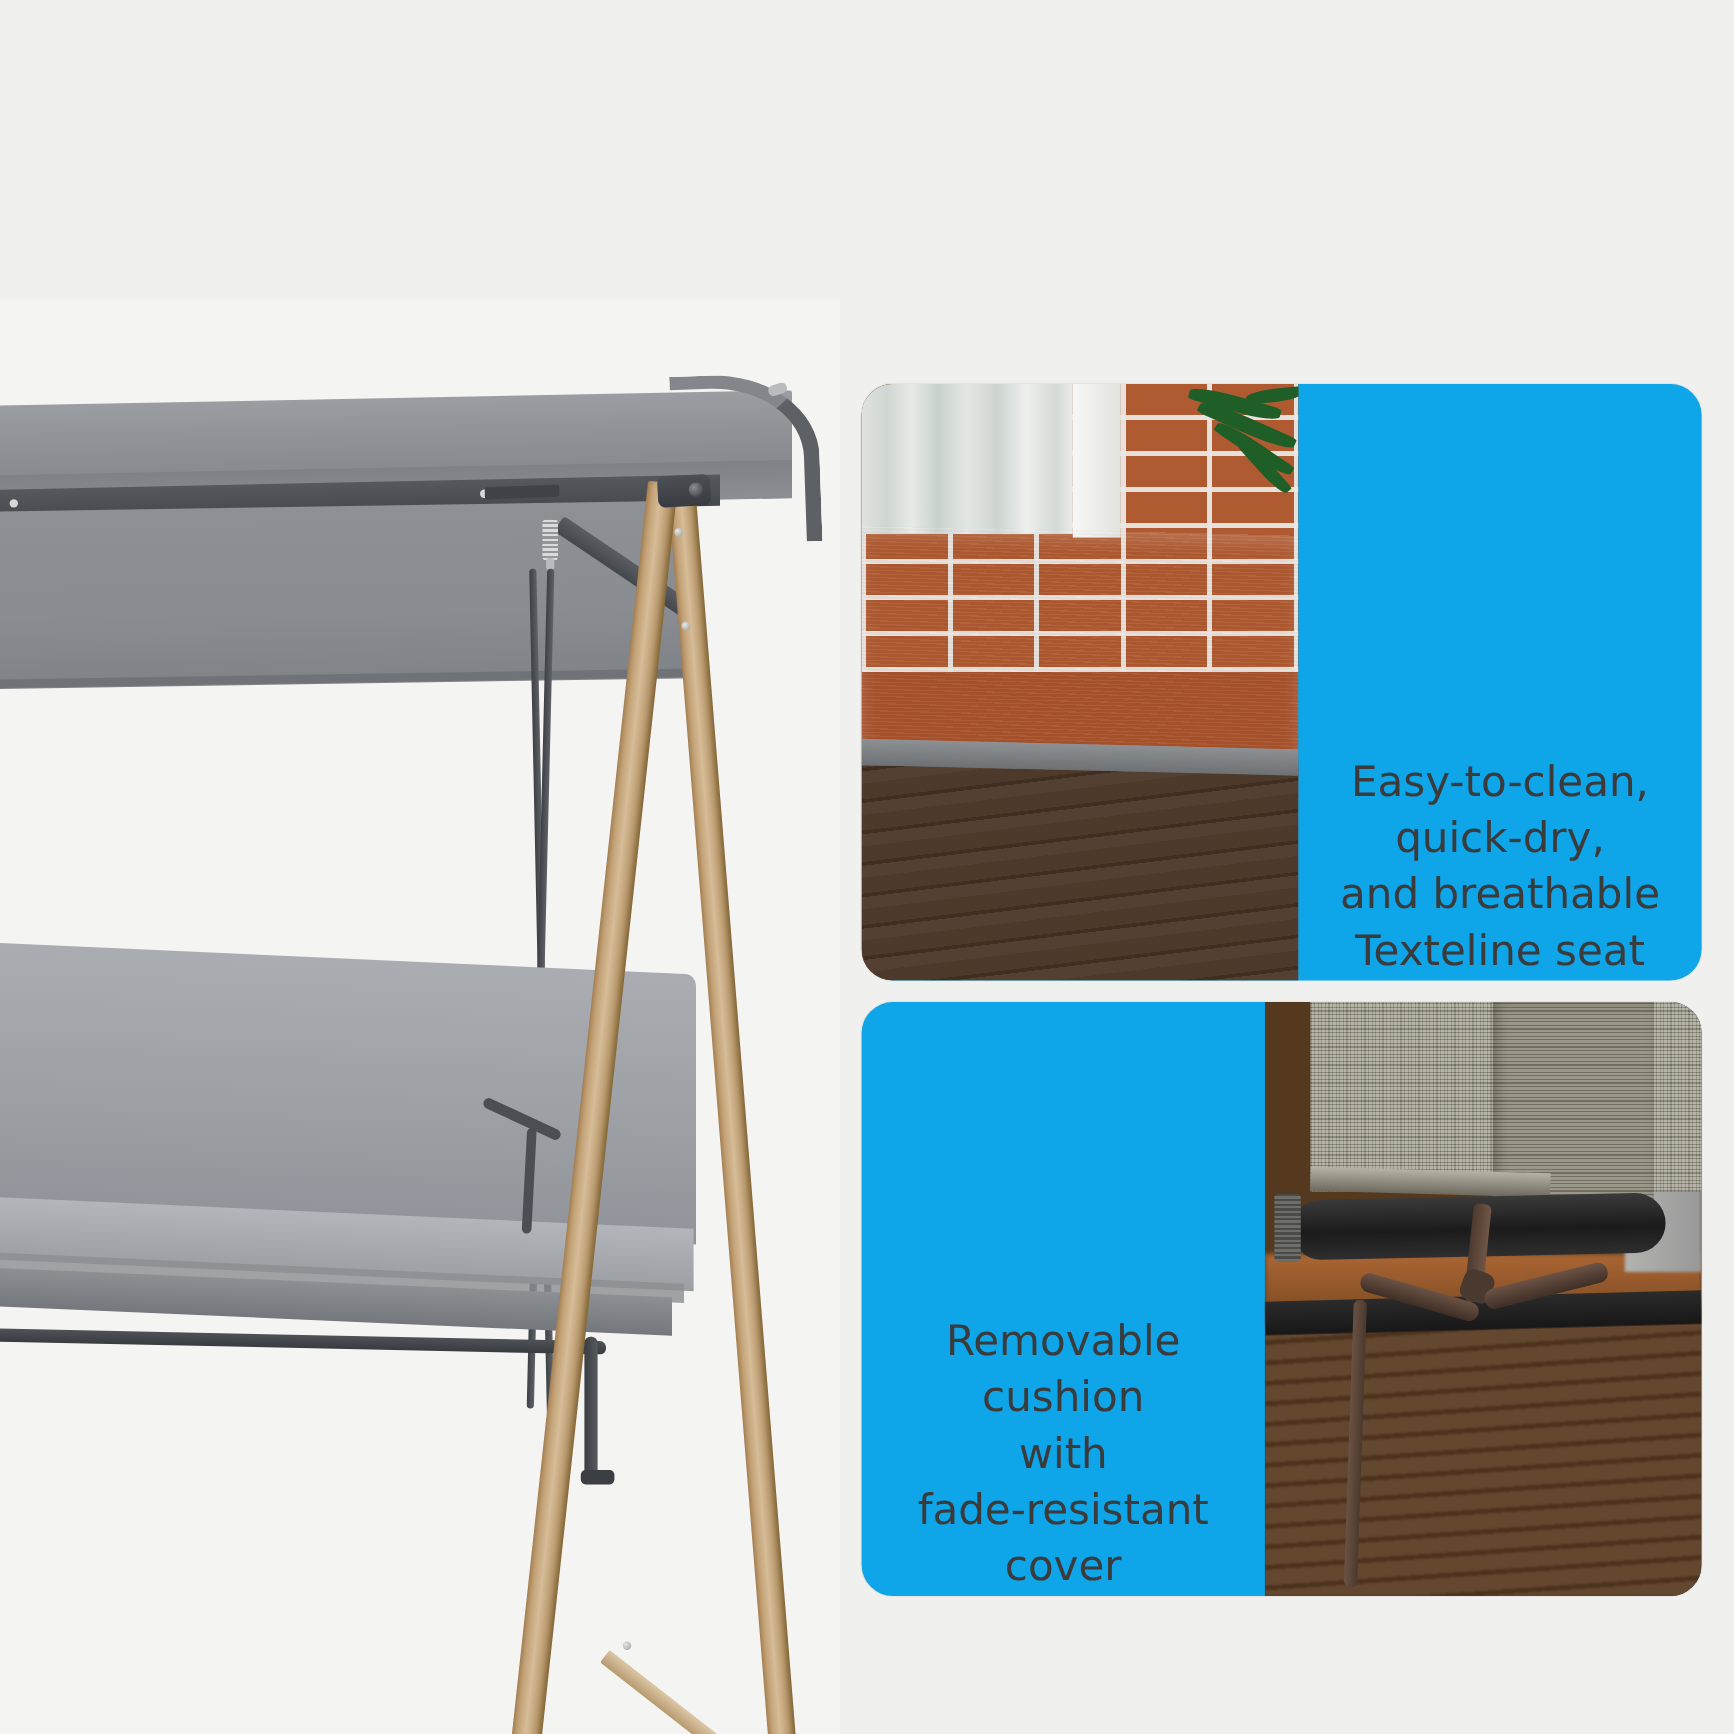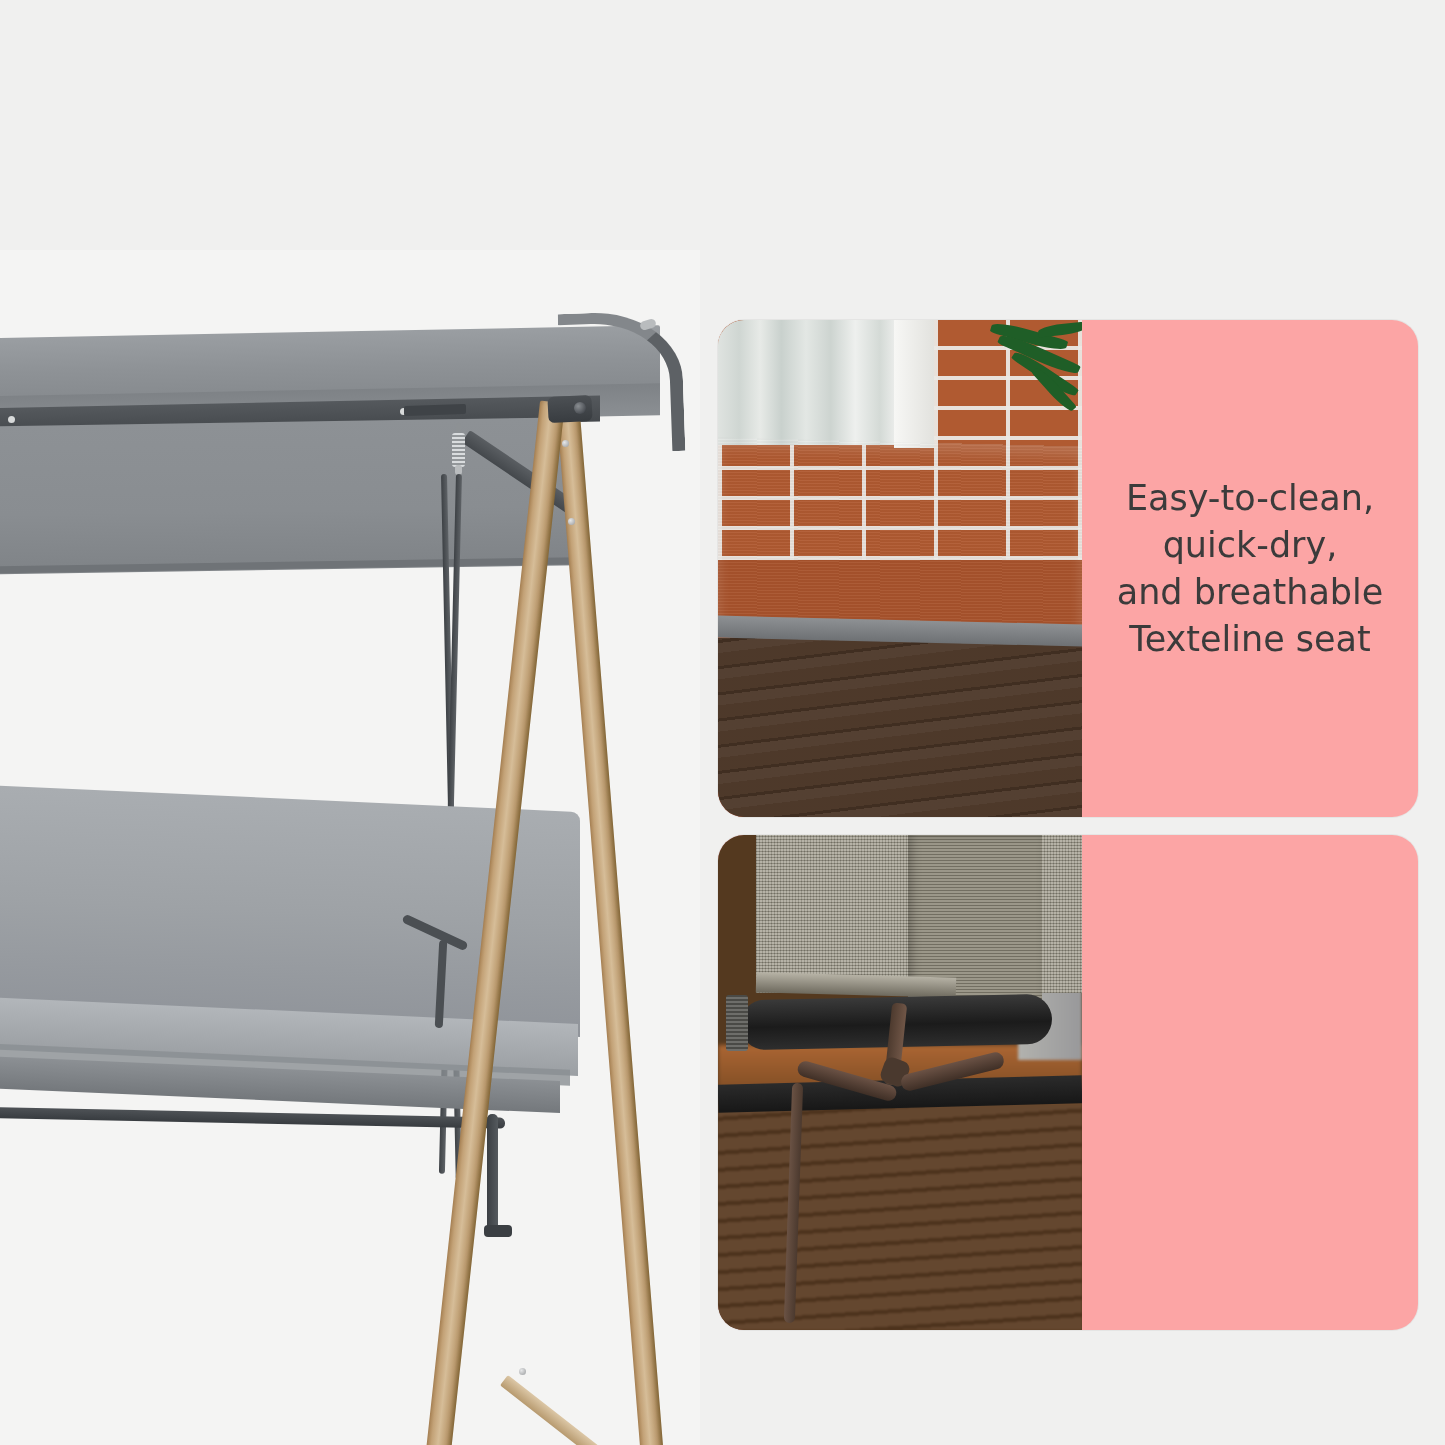--- a/index.html
+++ b/index.html
@@ -194,25 +194,26 @@
     background:linear-gradient(90deg,#3b3f43,#555a5e);border-radius:5px;
   }
   .frame-elbow-foot{
     position:absolute;left:484px;top:975px;width:28px;height:12px;
     background:#3b3f43;border-radius:4px;
   }
 
   
   .card{
     position:absolute;
-    background:#fca5a5;
+    background:#0ea5e9;
     border-radius:26px;
     overflow:hidden;
     box-shadow:0 0 0 1px rgba(0,0,0,.045);
     display:flex;
+    align-items:flex-end;
   }
   .card.top{left:718px;top:320px;width:700px;height:497px;}
   .card.bottom{left:718px;top:835px;width:700px;height:495px;}
 
   .card-photo{position:relative;width:364px;height:100%;overflow:hidden;flex:0 0 364px;}
   .card-text{
     flex:1;display:flex;align-items:center;justify-content:center;
     padding:0 14px;box-sizing:border-box;
   }
   .feature-text{
@@ -418,20 +419,27 @@
     </div>
     <div class="card-text">
       <div class="feature-text">Easy-to-clean,
 quick-dry,
 and breathable
 Texteline seat</div>
     </div>
   </div>
 
   <div class="card bottom">
+    <div class="card-text">
+      <div class="feature-text">Removable
+cushion
+with
+fade-resistant
+cover</div>
+    </div>
     <div class="card-photo">
       <div class="ph2-bg"></div>
       <div class="ph2-deck"></div>
       <div class="ph2-brickstrip"></div>
       <div class="ph2-barlow"></div>
       <div class="ph2-wallgray"></div>
       <div class="ph2-cushion"></div>
       <div class="ph2-cushion-side"></div>
       <div class="ph2-cushion-lip"></div>
       <div class="ph2-bar"></div>

